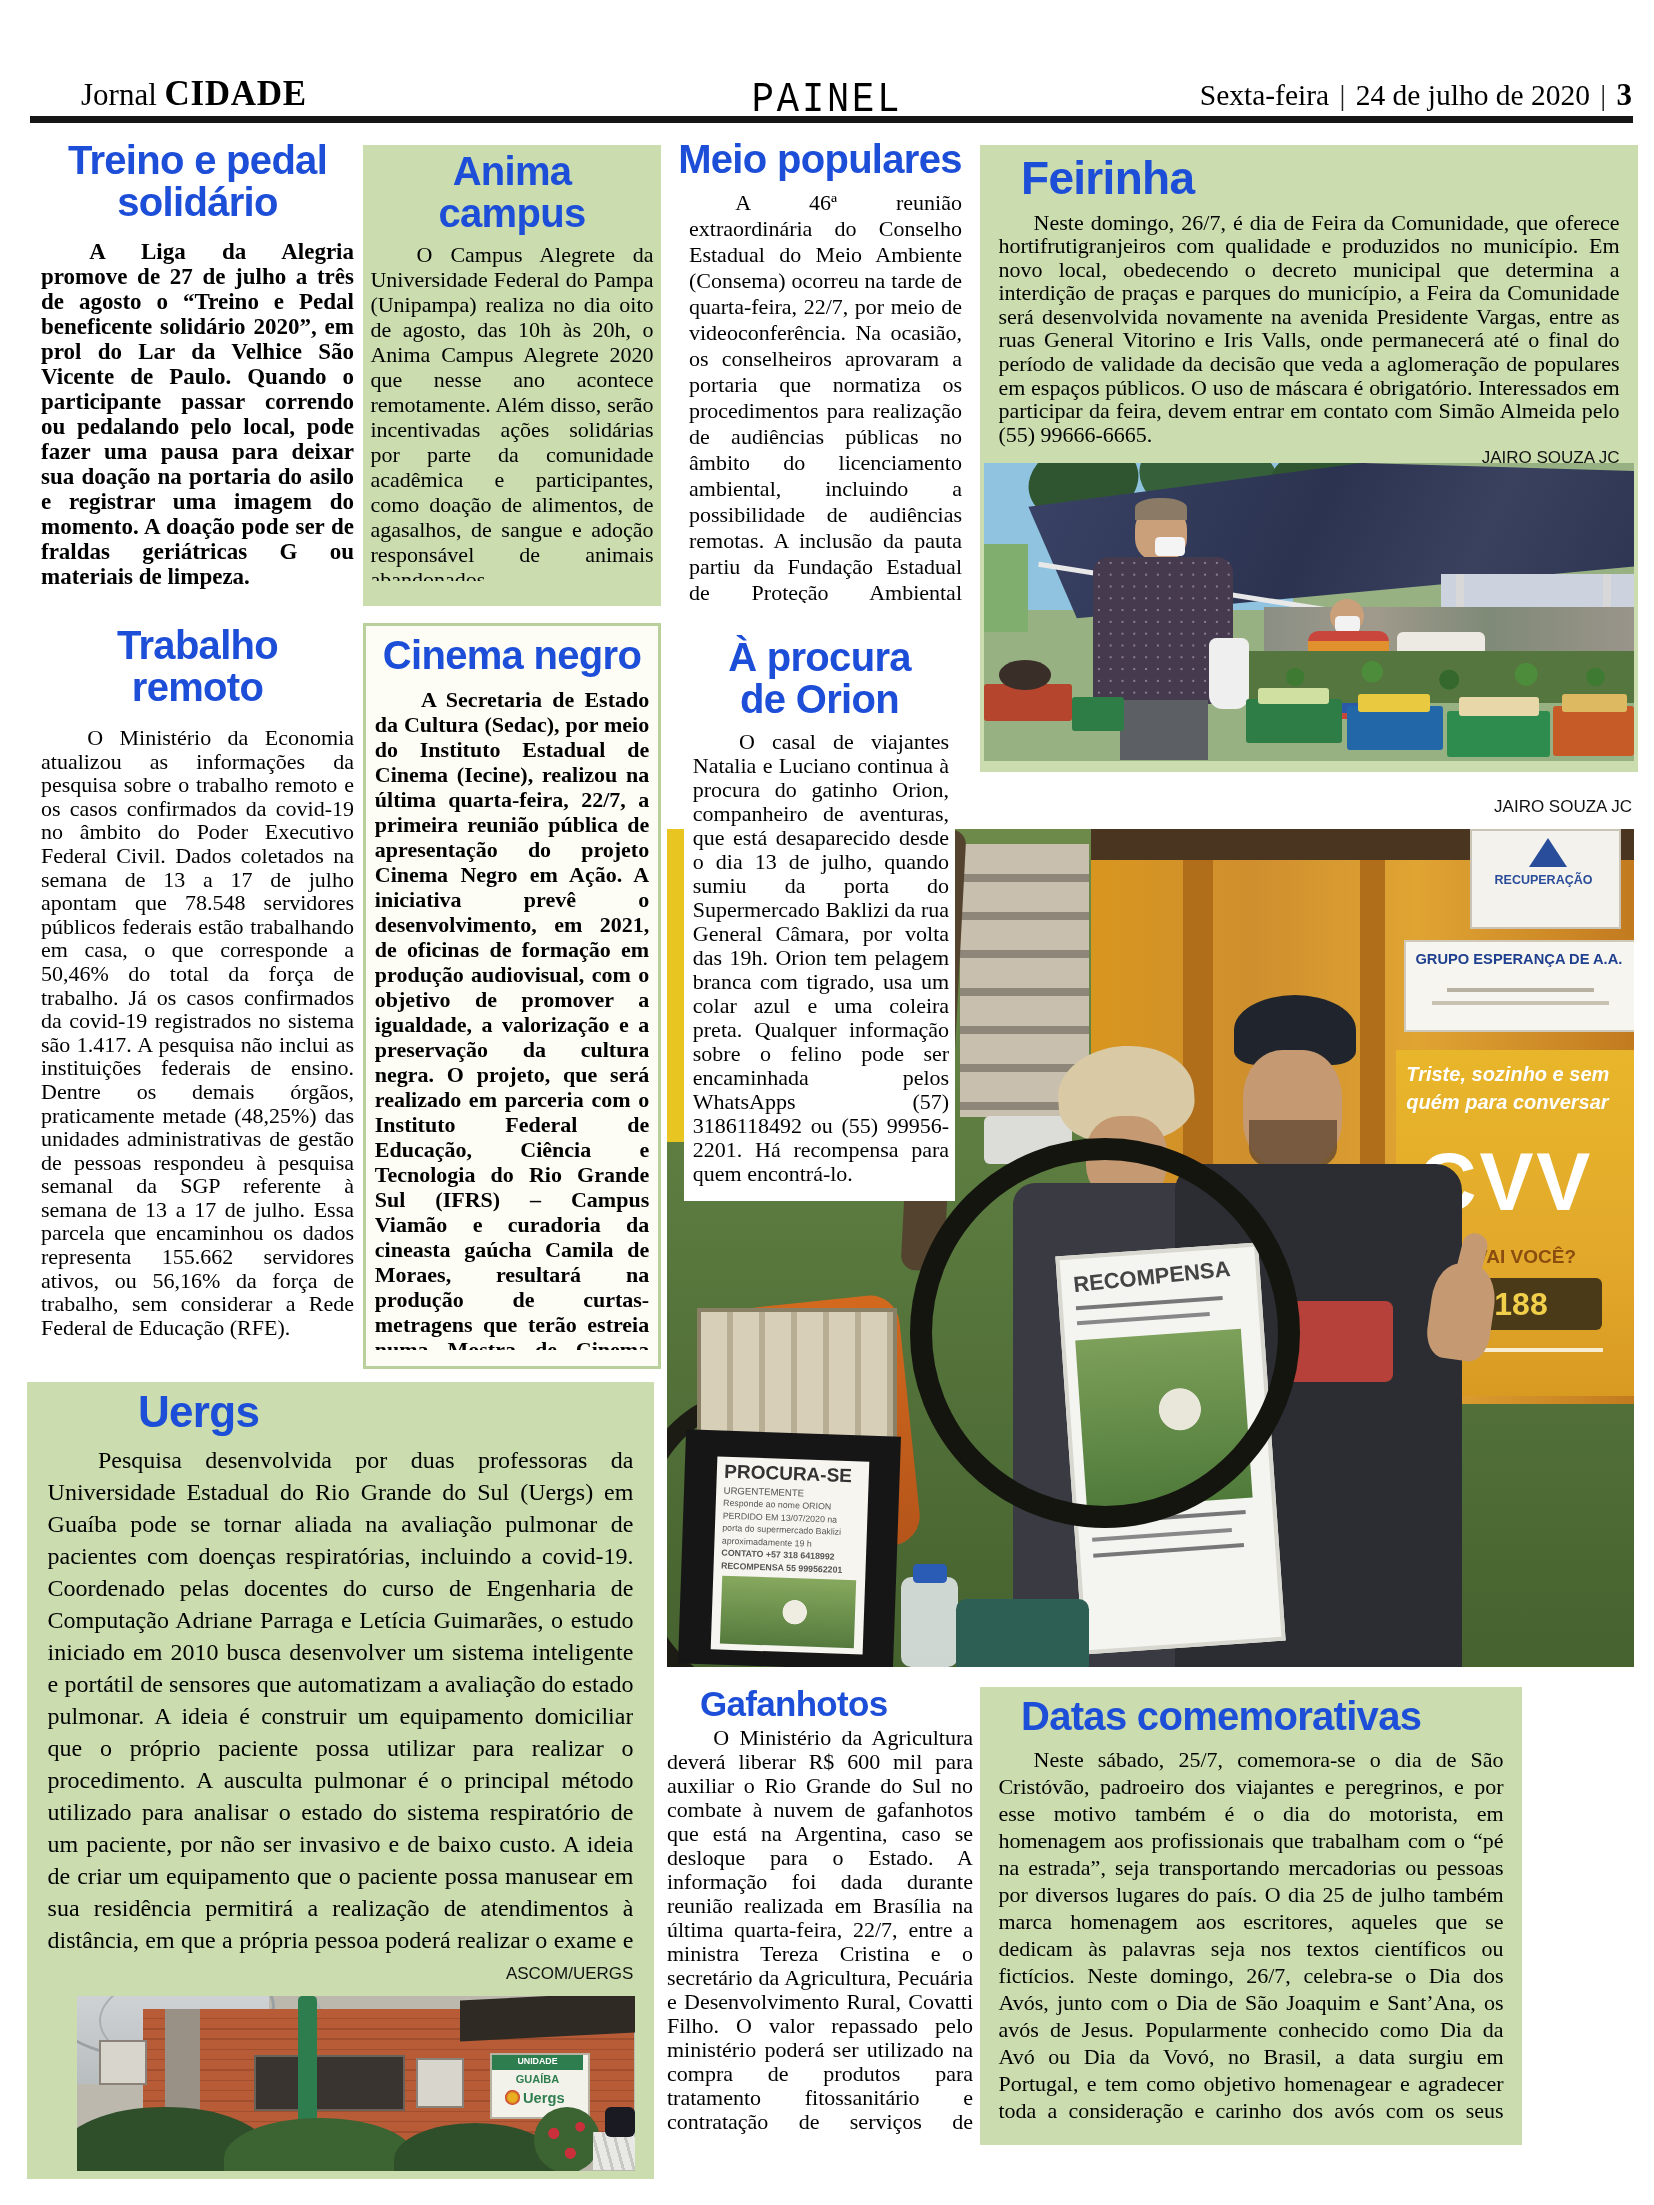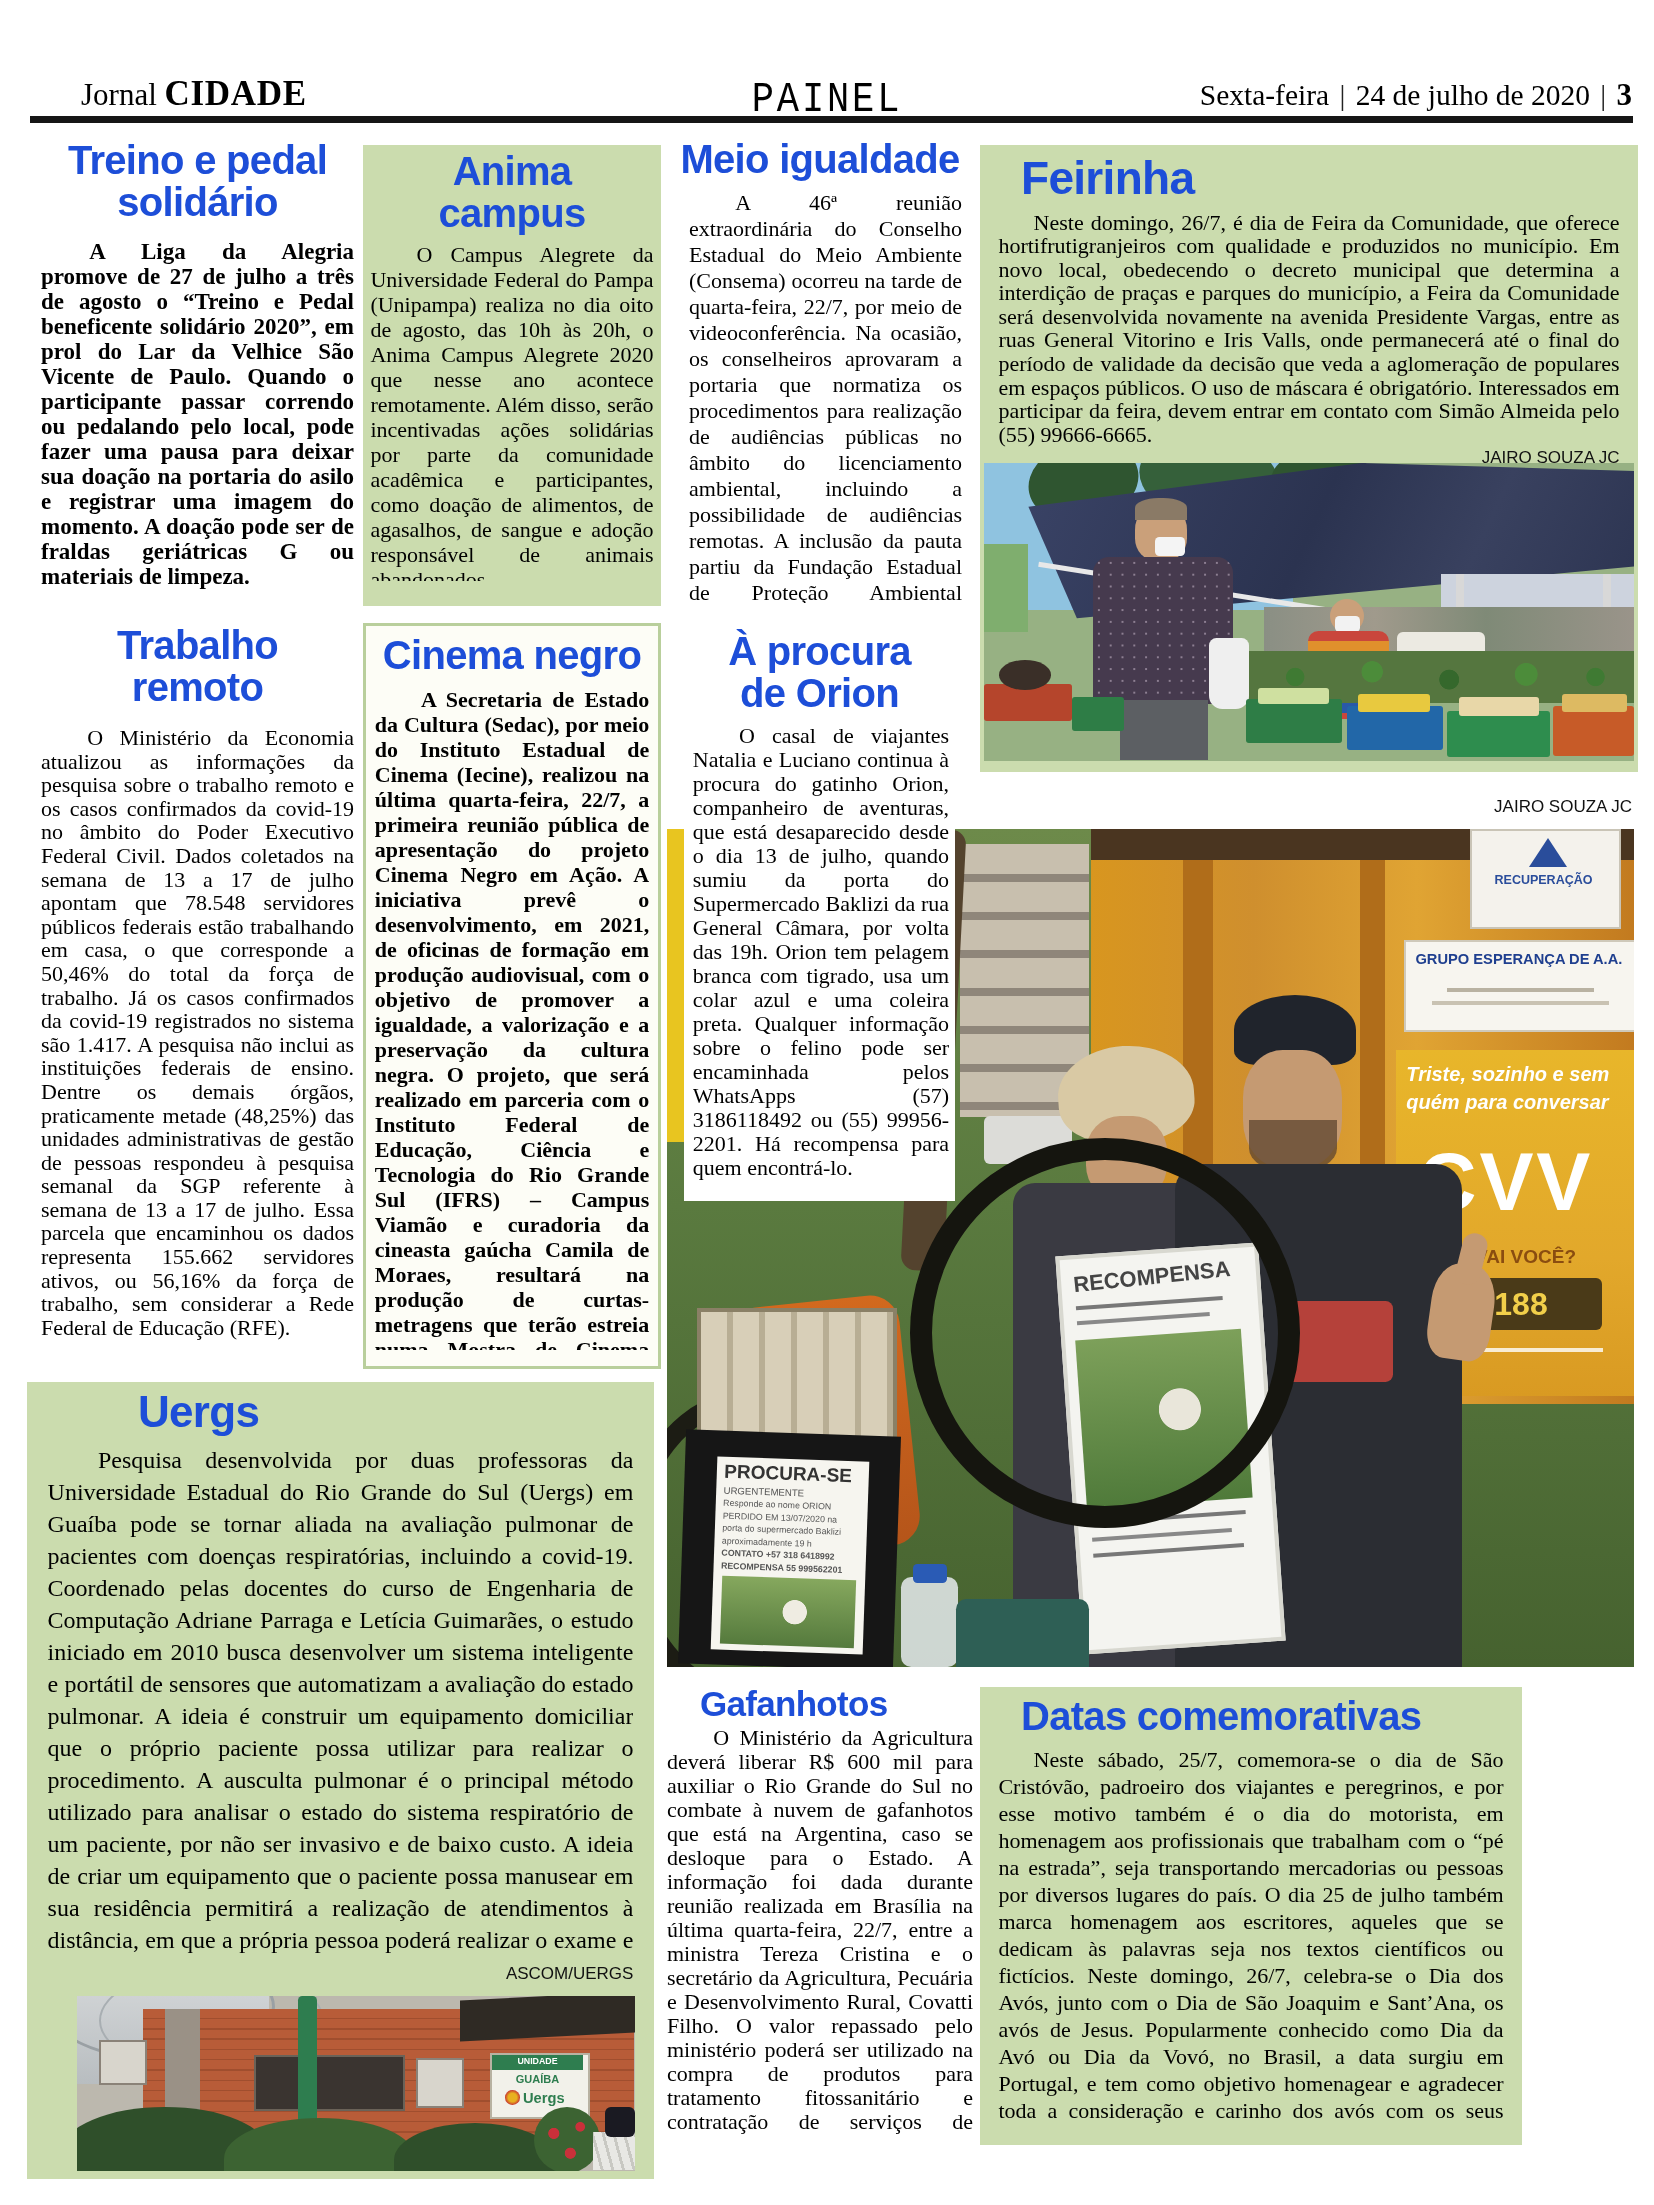--- a/index.html
+++ b/index.html
@@ -58,25 +58,25 @@
     <div class="headline hl-c" style="margin-top:6px;font-size:40px;">Anima
 campus</div>
     <div class="body-text indent" style="margin:7.4px 7.4px 0 7.4px;height:339px;overflow:hidden;font-size:22px;line-height:25px;">O Campus Alegrete da Universidade Federal do Pampa (Unipampa) realiza no dia oito de agosto, das 10h às 20h, o Anima Campus Alegrete 2020 que nesse ano acontece remotamente. Além disso, serão incentivadas ações solidárias por parte da comunidade acadêmica e participantes, como doação de alimentos, de agasalhos, de sangue e adoção responsável de animais abandonados.</div>
   </div>
 
   <div class="abs" style="left:363px;top:623px;width:298px;height:746px;background:#fdfdf6;border:3.7px solid #b9cf9c;box-sizing:border-box;">
     <div class="headline hl-c" style="margin-top:8.8px;font-size:40px;">Cinema negro</div>
     <div class="body-text bold indent" style="margin:10.3px 8.8px 0 8.8px;height:663px;overflow:hidden;font-size:22px;line-height:25px;">A Secretaria de Estado da Cultura (Sedac), por meio do Instituto Estadual de Cinema (Iecine), realizou na última quarta-feira, 22/7, a primeira reunião pública de apresentação do projeto Cinema Negro em Ação. A iniciativa prevê o desenvolvimento, em 2021, de oficinas de formação em produção audiovisual, com o objetivo de promover a igualdade, a valorização e a preservação da cultura negra. O projeto, que será realizado em parceria com o Instituto Federal de Educação, Ciência e Tecnologia do Rio Grande Sul (IFRS) – Campus Viamão e curadoria da cineasta gaúcha Camila de Moraes, resultará na produção de curtas-metragens que terão estreia numa Mostra de Cinema Negro em Porto Alegre.</div>
   </div>
 
-  <div class="abs headline hl-c" style="left:667px;top:139px;width:306px;font-size:40px;">Meio igualdade</div>
+  <div class="abs headline hl-c" style="left:667px;top:139px;width:306px;font-size:40px;">Meio populares</div>
   <div class="abs body-text indent" style="left:689px;top:190px;width:273px;height:413px;overflow:hidden;font-size:22px;line-height:26px;">A 46ª reunião extraordinária do Conselho Estadual do Meio Ambiente (Consema) ocorreu na tarde de quarta-feira, 22/7, por meio de videoconferência. Na ocasião, os conselheiros aprovaram a portaria que normatiza os procedimentos para realização de audiências públicas no âmbito do licenciamento ambiental, incluindo a possibilidade de audiências remotas. A inclusão da pauta partiu da Fundação Estadual de Proteção Ambiental (Fepam). Os conselheiros votaram a favor do regulamento por unanimidade.</div>
 
   <div class="abs" style="left:684px;top:619px;width:271px;height:582px;background:#fff;z-index:3;">
-    <div class="headline hl-c" style="margin-top:12px;font-size:40px;">À procura
+    <div class="headline hl-c" style="margin-top:18px;font-size:40px;">À procura
 de Orion</div>
     <div class="body-text indent" style="margin:10.3px 5.9px 0 8.8px;height:477px;overflow:hidden;font-size:22px;line-height:24px;">O casal de viajantes Natalia e Luciano continua à procura do gatinho Orion, companheiro de aventuras, que está desaparecido desde o dia 13 de julho, quando sumiu da porta do Supermercado Baklizi da rua General Câmara, por volta das 19h. Orion tem pelagem branca com tigrado, usa um colar azul e uma coleira preta. Qualquer informação sobre o felino pode ser encaminhada pelos WhatsApps (57) 3186118492 ou (55) 99956-2201. Há recompensa para quem encontrá-lo.</div>
   </div>
 
   <div class="abs greenbox" style="left:980px;top:145px;width:658px;height:627px;">
     <div class="headline" style="margin:10.3px 0 0 41px;font-size:46px;text-align:left;">Feirinha</div>
     <div class="body-text" style="margin:7.4px 18.4px 0 18.4px;height:236px;overflow:hidden;font-size:22px;line-height:23.6px;text-indent:1.6em;">Neste domingo, 26/7, é dia de Feira da Comunidade, que oferece hortifrutigranjeiros com qualidade e produzidos no município. Em novo local, obedecendo o decreto municipal que determina a interdição de praças e parques do município, a Feira da Comunidade será desenvolvida novamente na avenida Presidente Vargas, entre as ruas General Vitorino e Iris Valls, onde permanecerá até o final do período de validade da decisão que veda a aglomeração de populares em espaços públicos. O uso de máscara é obrigatório. Interessados em participar da feira, devem entrar em contato com Simão Almeida pelo (55) 99666-6665.</div>
     <div class="credit" style="margin:1.5px 18.4px 0 0;">JAIRO SOUZA JC</div>
 
     <div class="photo" style="left:4.4px;top:318px;width:650px;height:298px;background:#97b183;">

